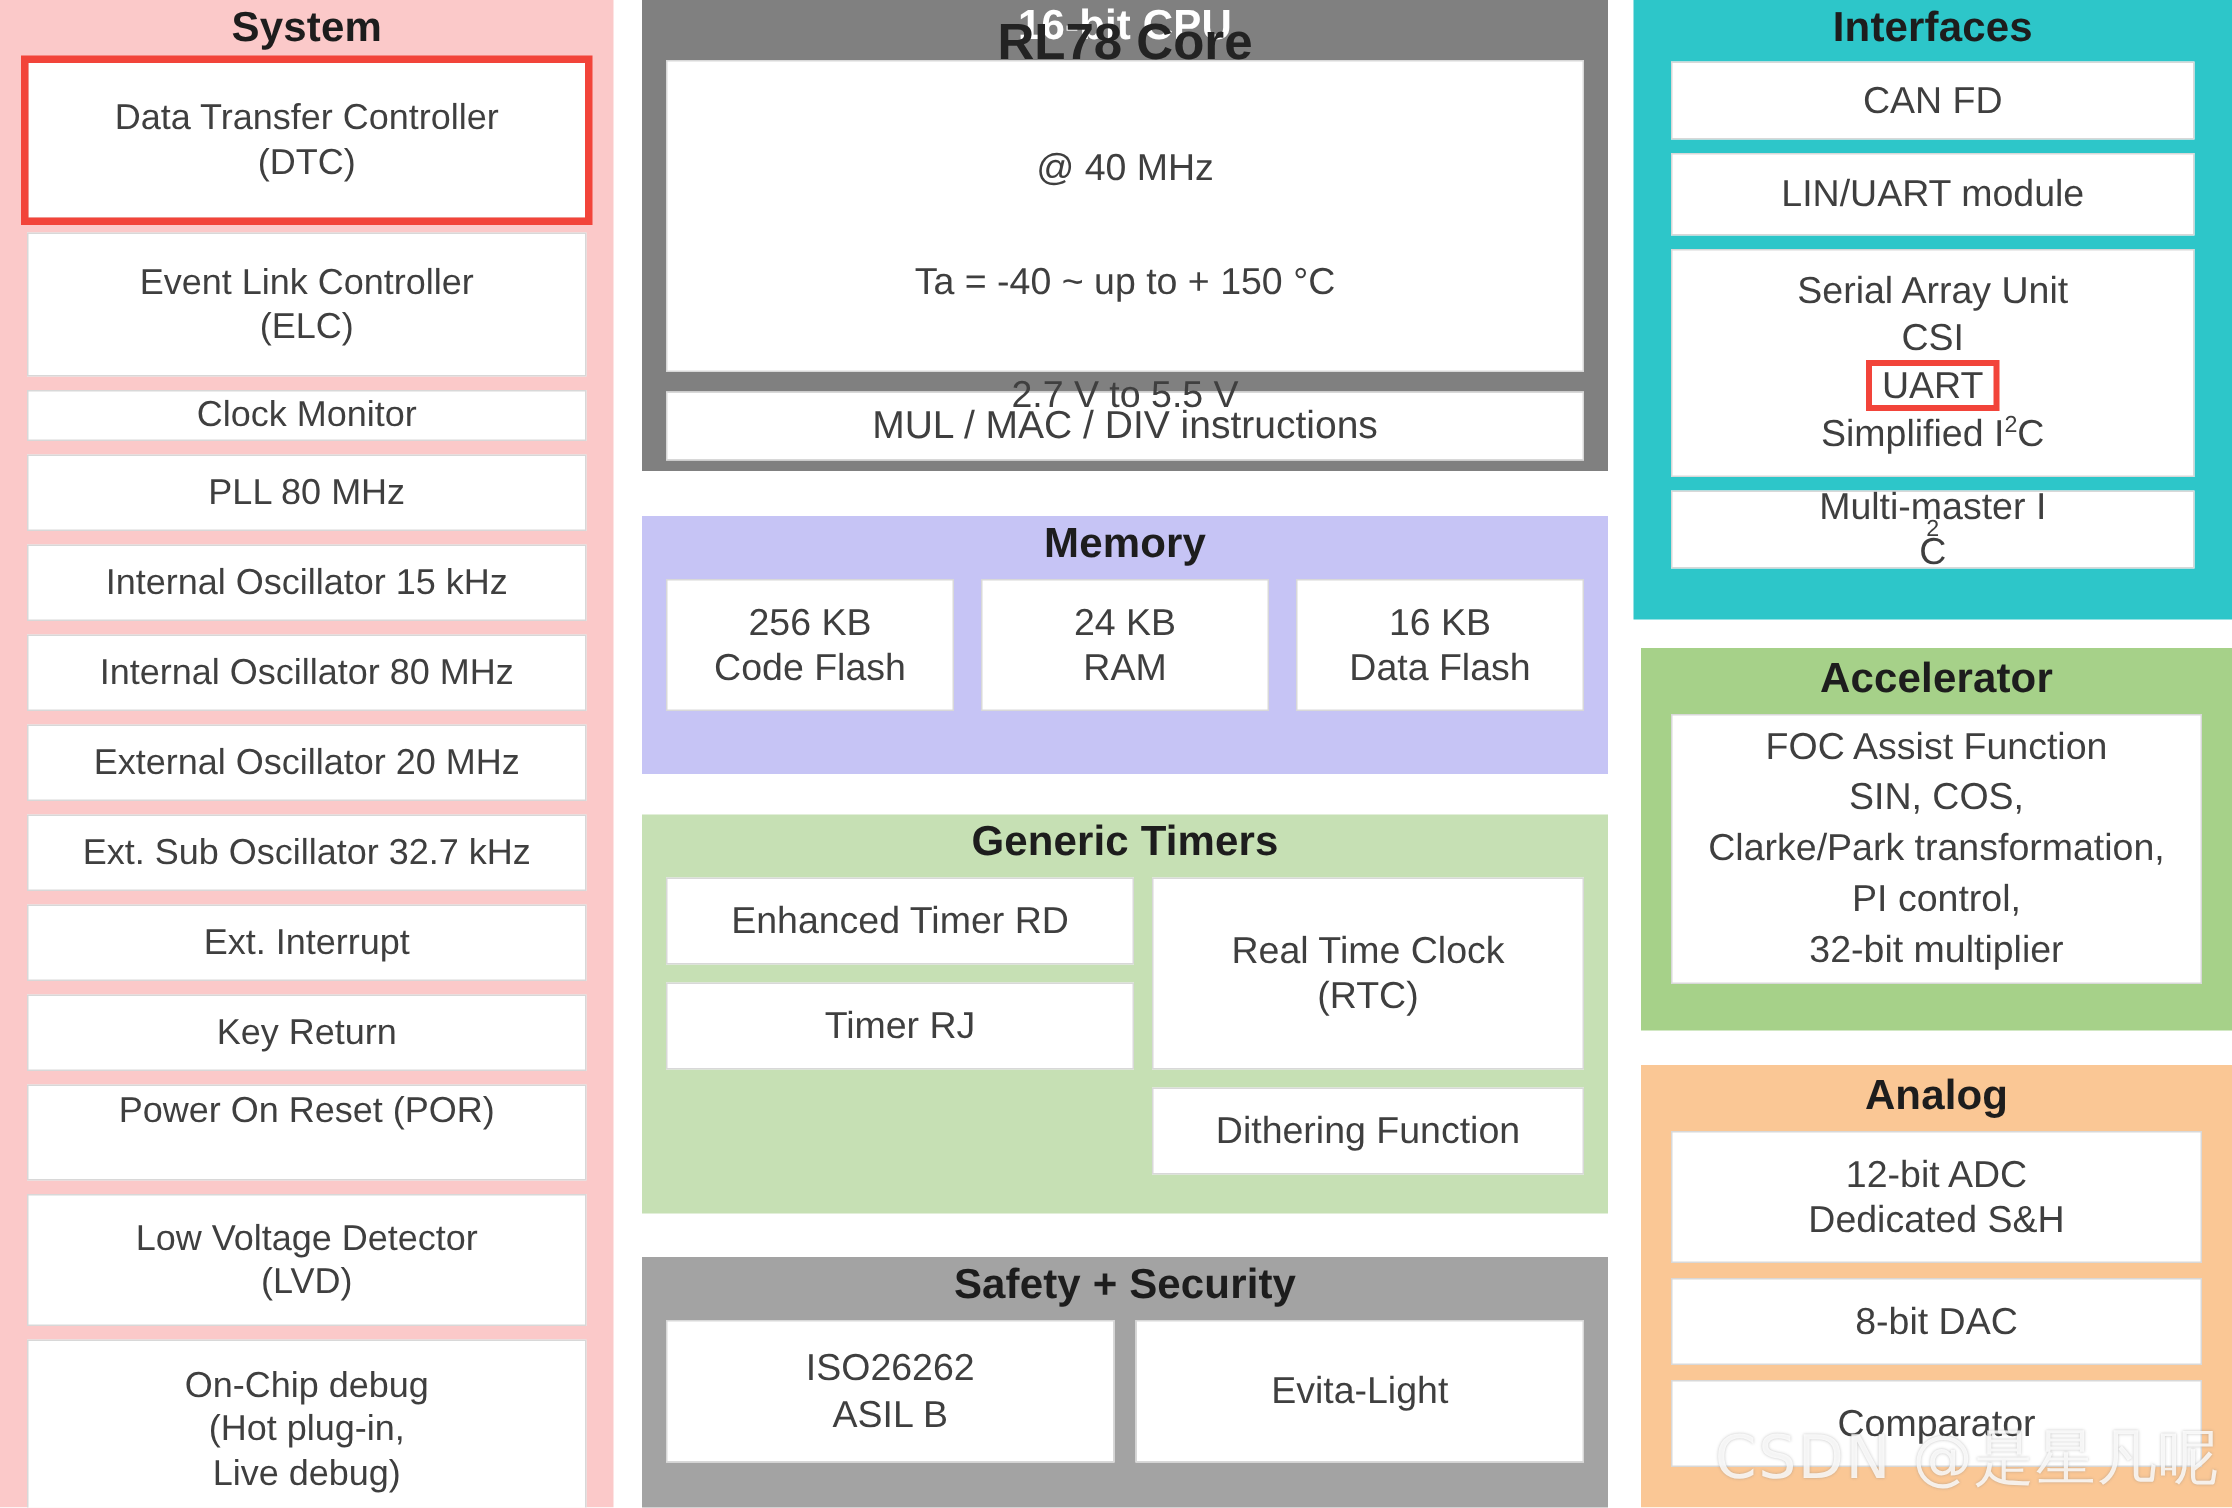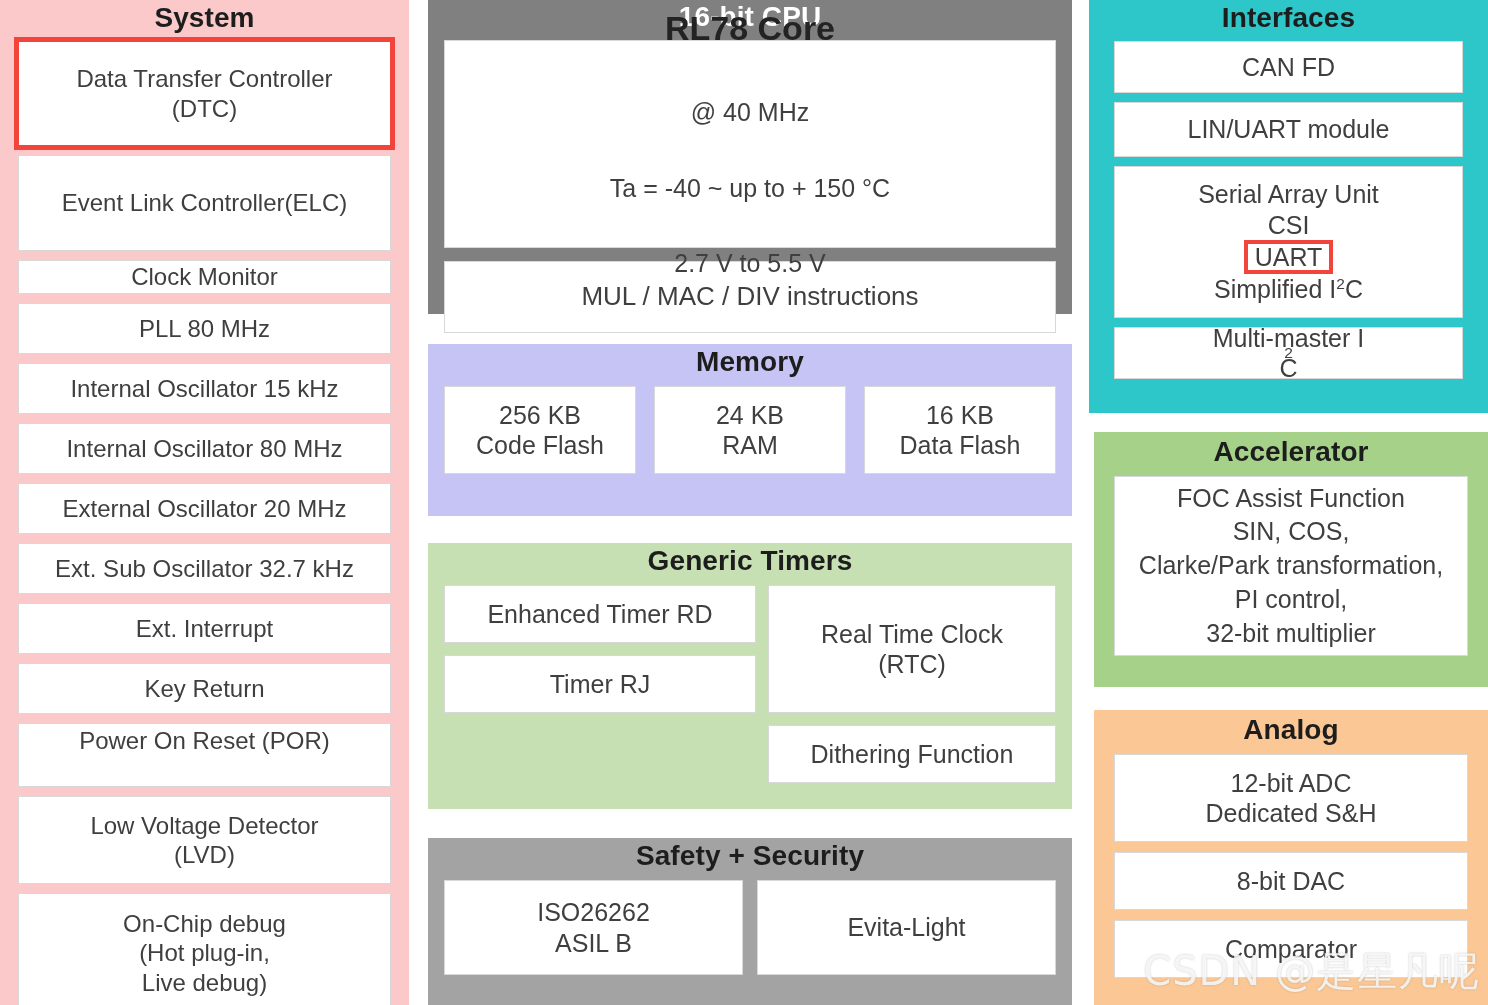--- a/index.html
+++ b/index.html
@@ -90,21 +90,21 @@
     gap: 43px;
   }
   #cpu-core-cell .core-name {
     font-size: 34px;
     font-weight: bold;
     color: #232323;
     margin-bottom: 4px;
   }
   #cpu-core-cell .core-line { font-size: 25px; line-height: 1.3; }
   #cpu-inst-cell {
-    height: 72px;
+    height: 46px;
     margin-top: 13px;
     font-size: 26px;
   }
 
   #memory-group {
     left: 428px; top: 344px; width: 644px; height: 172px;
     background: #c6c4f5;
     padding: 0 16px;
   }
   #memory-group .group-title { padding-top: 4px; padding-bottom: 10px; }
@@ -196,21 +196,21 @@
 
 <div id="root">
 
   <div class="group" id="system-group">
     <div class="group-title">System</div>
     <div id="system-list">
         <div class="cell hl" style="height: 105px; flex-direction: column; justify-content: center;">
           <span class="multi">Data Transfer Controller</span>
           <span class="multi">(DTC)</span>
         </div>
-        <div class="cell" style="height: 96px; flex-direction: row; justify-content: center;">
+        <div class="cell" style="height: 96px; flex-direction: column; justify-content: center;">
           <span class="multi">Event Link Controller</span>
           <span class="multi">(ELC)</span>
         </div>
         <div class="cell" style="height: 34px; flex-direction: column; justify-content: center;">
           <span class="multi">Clock Monitor</span>
         </div>
         <div class="cell" style="height: 51px; flex-direction: column; justify-content: center;">
           <span class="multi">PLL 80 MHz</span>
         </div>
         <div class="cell" style="height: 51px; flex-direction: column; justify-content: center;">

